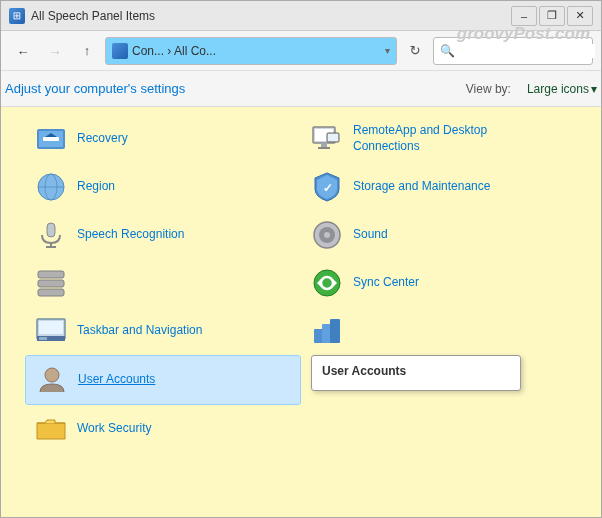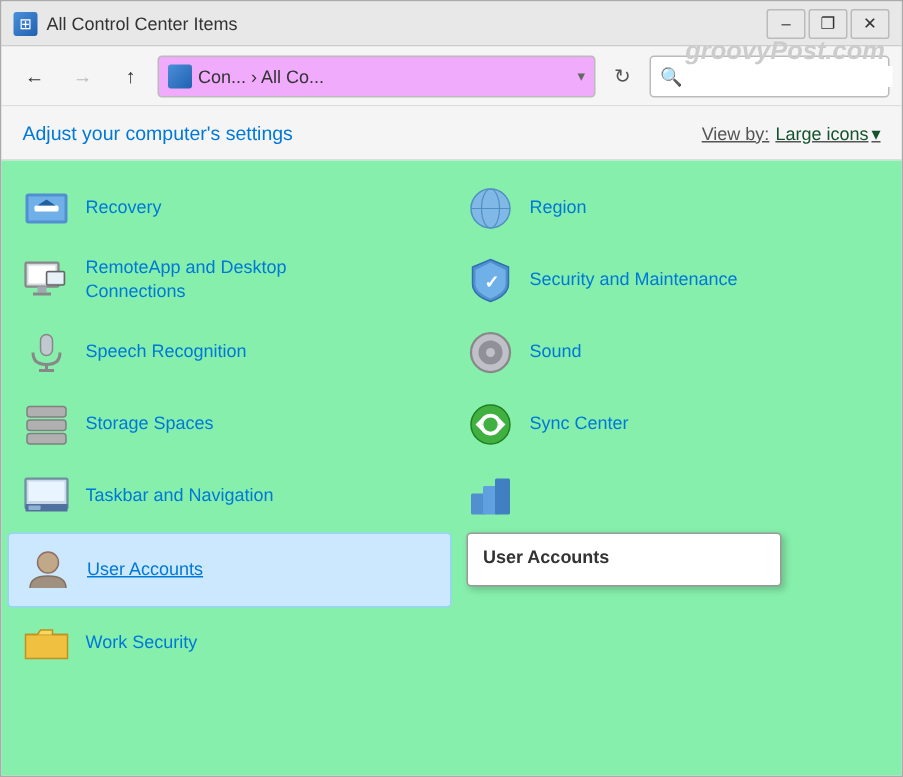--- a/index.html
+++ b/index.html
@@ -75,21 +75,21 @@
       display: flex; align-items: center; justify-content: center;
       font-size: 13px;
       color: #333;
     }
     .nav-btn.disabled { color: #bbb; cursor: default; }
     .address-bar {
       flex: 1;
       height: 28px;
       border: 1px solid #bbb;
       border-radius: 3px;
-      background: #f0abfc;
+      background: #7dd3fc;
       display: flex;
       align-items: center;
       padding: 0 6px;
       gap: 4px;
     }
     .address-icon {
       width: 16px; height: 16px;
       background: linear-gradient(135deg, #4a90d9, #2060b0);
       border-radius: 2px;
       flex-shrink: 0;
@@ -138,46 +138,45 @@
       font-weight: bold;
       pointer-events: none;
       z-index: 10;
     }
     .content-bar {
       height: 36px;
       background: #f5f5f5;
       border-bottom: 1px solid #ddd;
       display: flex;
       align-items: center;
-      padding: 0 14px;
+      padding: 0 4px;
       flex-shrink: 0;
     }
     .content-title {
       color: #0078d7;
       font-size: 13px;
       flex: 1;
     }
     .view-by {
       display: flex;
       align-items: center;
-      gap: 4px;
+      gap: 16px;
       font-size: 12px;
       color: #555;
-      text-decoration: underline;
     }
     .view-by-link {
       color: #14532d;
       cursor: pointer;
       display: flex; align-items: center; gap: 2px;
     }
     .content-area {
       flex: 1;
       overflow: auto;
-      padding: 8px 4px;
-      background: #86efac;
+      padding: 8px 24px;
+      background: #fef9c3;
       position: relative;
     }
     .items-grid {
       display: grid;
       grid-template-columns: 1fr 1fr;
       gap: 0;
     }
     .item {
       display: flex;
       align-items: center;
@@ -226,21 +225,21 @@
     
     .svg-icon { width: 32px; height: 32px; }
   </style>
 </head>
 <body>
 
 <div class="window">
 
   <div class="title-bar">
     <div class="title-bar-icon">⊞</div>
-    <span class="title-bar-text">All Control Center Items</span>
+    <span class="title-bar-text">All Speech Panel Items</span>
     <div class="title-bar-buttons">
       <div class="tb-btn">–</div>
       <div class="tb-btn">❐</div>
       <div class="tb-btn close">✕</div>
     </div>
   </div>
 
   <div class="nav-bar">
     <button class="nav-btn">←</button>
     <button class="nav-btn disabled">→</button>
@@ -279,50 +278,50 @@
               <rect x="4" y="8" width="24" height="16" fill="#70b0e8"></rect>
               <rect x="8" y="14" width="16" height="4" rx="1" fill="#fff"></rect>
               <polygon points="16,10 22,14 10,14" fill="#2060a0"></polygon>
             </svg>
         </div>
         <span class="item-label">Recovery</span>
       </div>
       <div class="item">
         <div class="item-icon">
           <svg class="svg-icon" viewBox="0 0 32 32">
-              <circle cx="16" cy="16" r="13" fill="#80b8e8" stroke="#5090c0" stroke-width="1"></circle>
-              <ellipse cx="16" cy="16" rx="6" ry="13" fill="none" stroke="#5090c0" stroke-width="0.8"></ellipse>
-              <line x1="3" y1="16" x2="29" y2="16" stroke="#5090c0" stroke-width="0.8"></line>
-            </svg>
-        </div>
-        <span class="item-label">Region</span>
-      </div>
-
-      <div class="item">
-        <div class="item-icon">
-          <svg class="svg-icon" viewBox="0 0 32 32">
               <rect x="2" y="4" width="22" height="16" rx="1" fill="#d0d8e0" stroke="#888" stroke-width="1.5"></rect>
               <rect x="4" y="6" width="18" height="12" fill="#fff"></rect>
               <rect x="10" y="20" width="6" height="4" fill="#a0a8b0"></rect>
               <rect x="7" y="24" width="12" height="2" fill="#888"></rect>
               <rect x="16" y="10" width="12" height="9" rx="1" fill="#c8d4e0" stroke="#666" stroke-width="1"></rect>
               <rect x="17" y="11" width="10" height="7" fill="#e8f0f8"></rect>
             </svg>
         </div>
         <span class="item-label">RemoteApp and Desktop<br>Connections</span>
       </div>
+
+      <div class="item">
+        <div class="item-icon">
+          <svg class="svg-icon" viewBox="0 0 32 32">
+              <circle cx="16" cy="16" r="13" fill="#80b8e8" stroke="#5090c0" stroke-width="1"></circle>
+              <ellipse cx="16" cy="16" rx="6" ry="13" fill="none" stroke="#5090c0" stroke-width="0.8"></ellipse>
+              <line x1="3" y1="16" x2="29" y2="16" stroke="#5090c0" stroke-width="0.8"></line>
+            </svg>
+        </div>
+        <span class="item-label">Region</span>
+      </div>
       <div class="item">
         <div class="item-icon">
           <svg class="svg-icon" viewBox="0 0 32 32">
               <path d="M16 2 L28 7 L28 18 Q28 26 16 30 Q4 26 4 18 L4 7 Z" fill="#5090d0" stroke="#3070b0" stroke-width="1"></path>
               <path d="M16 4 L26 9 L26 18 Q26 24 16 28 Q6 24 6 18 L6 9 Z" fill="#70b0e8"></path>
               <text x="12" y="21" font-size="12" fill="white" font-weight="bold">✓</text>
             </svg>
         </div>
-        <span class="item-label">Security and Maintenance</span>
+        <span class="item-label">Storage and Maintenance</span>
       </div>
 
       <div class="item">
         <div class="item-icon">
           <svg class="svg-icon" viewBox="0 0 32 32">
               <rect x="12" y="4" width="8" height="14" rx="4" fill="#c0c8d0" stroke="#888" stroke-width="1"></rect>
               <path d="M7 16 Q7 24 16 24 Q25 24 25 16" stroke="#888" stroke-width="2" fill="none"></path>
               <line x1="16" y1="24" x2="16" y2="28" stroke="#888" stroke-width="2"></line>
               <line x1="11" y1="28" x2="21" y2="28" stroke="#888" stroke-width="2"></line>
             </svg>
@@ -341,21 +340,20 @@
       </div>
 
       <div class="item">
         <div class="item-icon">
           <svg class="svg-icon" viewBox="0 0 32 32">
               <rect x="3" y="4" width="26" height="7" rx="2" fill="#b0b0b0" stroke="#808080" stroke-width="1"></rect>
               <rect x="3" y="13" width="26" height="7" rx="2" fill="#b0b0b0" stroke="#808080" stroke-width="1"></rect>
               <rect x="3" y="22" width="26" height="7" rx="2" fill="#b0b0b0" stroke="#808080" stroke-width="1"></rect>
             </svg>
         </div>
-        <span class="item-label">Storage Spaces</span>
       </div>
       <div class="item">
         <div class="item-icon">
           <svg class="svg-icon" viewBox="0 0 32 32">
               <circle cx="16" cy="16" r="13" fill="#40b040" stroke="#208020" stroke-width="1"></circle>
               <path d="M10 16 A6 6 0 0 1 22 16" stroke="white" stroke-width="2.5" fill="none"></path>
               <polygon points="22,12 26,16 22,20" fill="white"></polygon>
               <path d="M22 16 A6 6 0 0 1 10 16" stroke="white" stroke-width="2.5" fill="none"></path>
               <polygon points="10,20 6,16 10,12" fill="white"></polygon>
             </svg>

